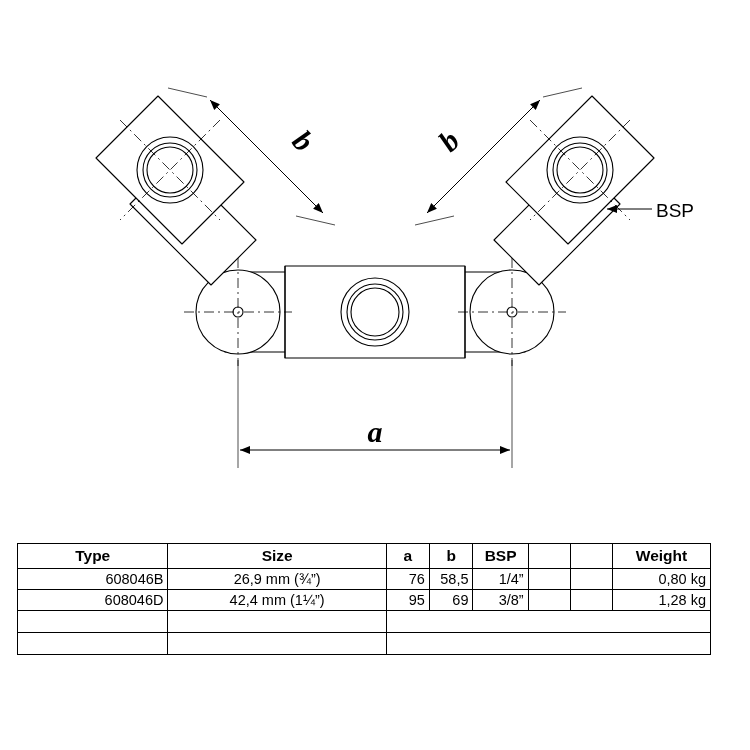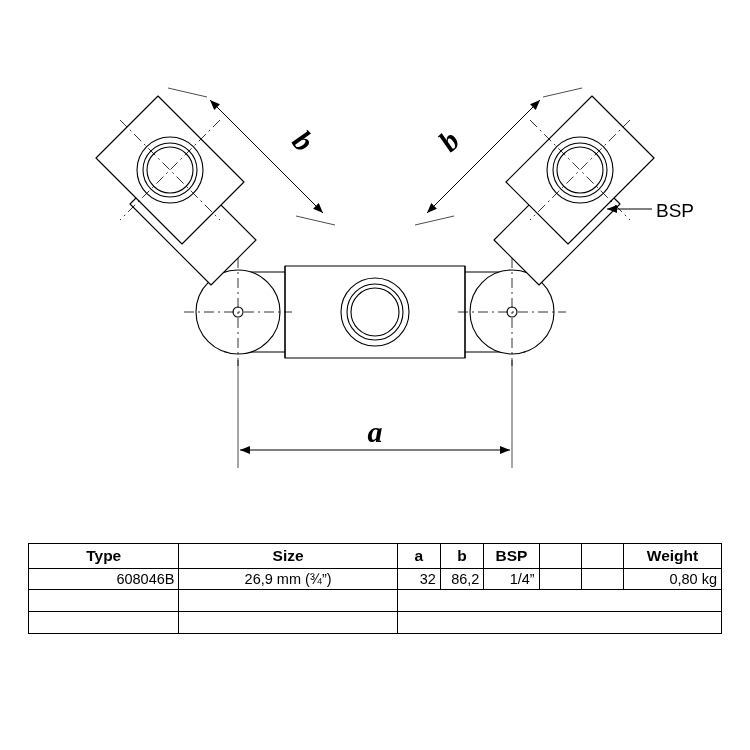--- a/index.html
+++ b/index.html
@@ -27,21 +27,21 @@
     width: 750px;
     height: 540px;
   }
   .dim-label {
     font-family: "Liberation Serif", serif;
     font-style: italic;
     font-weight: 700;
   }
   #spec-table {
     position: absolute;
-    left: 28px;
+    left: 17px;
     top: 543px;
     width: 694px;
     border-collapse: collapse;
     font-family: "Liberation Sans", sans-serif;
     font-size: 14.5px;
   }
   #spec-table td, #spec-table th {
     border: 1px solid #000000;
     padding: 2px 4px;
     height: 20px;
@@ -188,26 +188,36 @@
         <th class="col-bspc">BSP</th>
         <th class="col-x1"></th>
         <th class="col-x2"></th>
         <th class="col-weight">Weight</th>
       </tr>
     </thead>
     <tbody>
       <tr>
         <td>608046B</td>
         <td class="cell-size">26,9 mm (¾”)</td>
-        <td>32</td>
-        <td>86,2</td>
+        <td>76</td>
+        <td>58,5</td>
         <td>1/4”</td>
         <td></td>
         <td></td>
         <td>0,80 kg</td>
+      </tr>
+      <tr>
+        <td>608046D</td>
+        <td class="cell-size">42,4 mm (1¼”)</td>
+        <td>95</td>
+        <td>69</td>
+        <td>3/8”</td>
+        <td></td>
+        <td></td>
+        <td>1,28 kg</td>
       </tr>
       <tr class="blank">
         <td></td>
         <td class="cell-size"></td>
         <td colspan="6"></td>
       </tr>
       <tr class="blank">
         <td></td>
         <td class="cell-size"></td>
         <td colspan="6"></td>

